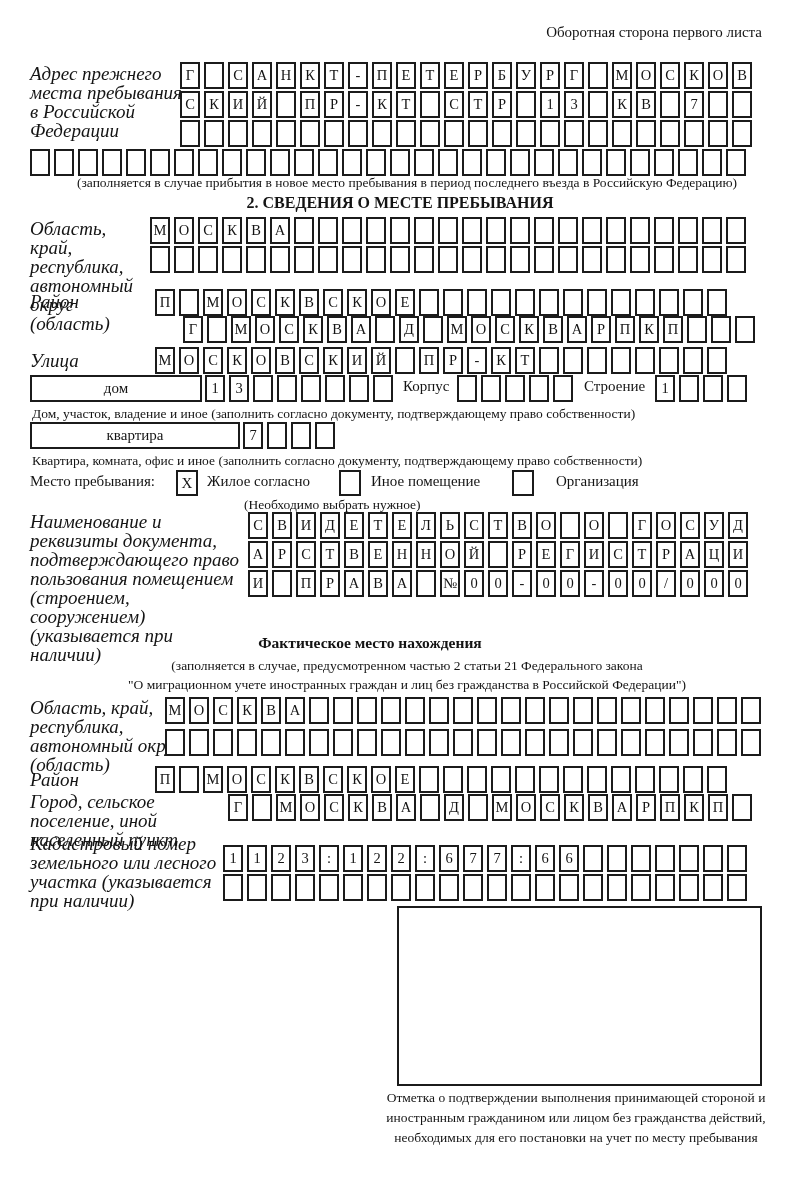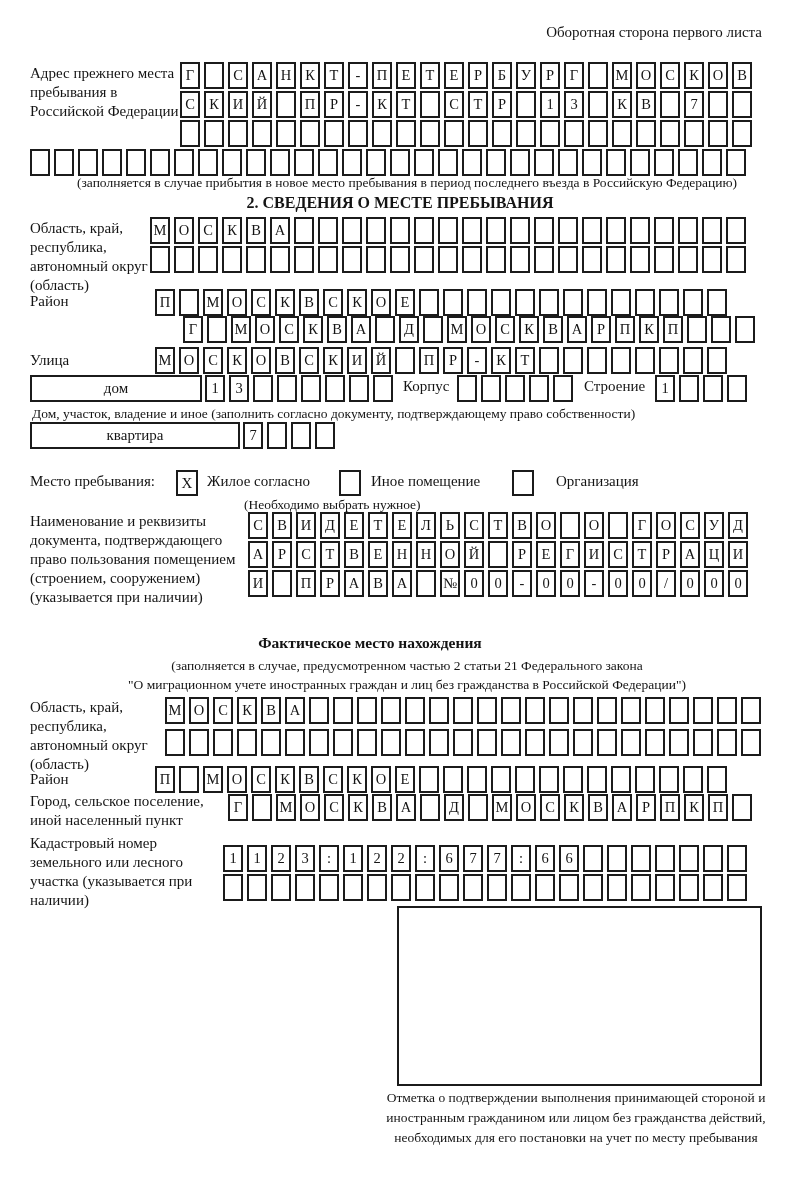--- a/index.html
+++ b/index.html
@@ -1,19 +1,19 @@
 <!DOCTYPE html>
 <html><head>
 <meta charset="utf-8">
 <style>
   html,body{margin:0;padding:0;background:#fff;}
   .page{position:relative;width:800px;height:1180px;background:#ffffff;overflow:hidden;
         font-family:"Liberation Serif","DejaVu Serif",serif;color:#141414;}
   .hdr{position:absolute;top:24px;left:0;width:762px;text-align:right;font-size:15px;}
-  .lbl{position:absolute;font-size:15px;line-height:19px;}
+  .lbl{position:absolute;font-size:19px;line-height:19px;font-style:italic;}
   .cap{position:absolute;font-size:13.5px;line-height:18px;}
   .center{left:0;width:800px;text-align:center;margin-left:7px;}
   .h2{position:absolute;left:0;width:800px;text-align:center;font-weight:bold;font-size:16px;}
   .h3{position:absolute;left:0;width:740px;text-align:center;font-weight:bold;font-size:15.5px;}
   .boxrow{position:absolute;display:flex;}
   .cell{flex:none;width:20px;height:27px;box-sizing:border-box;border:2px solid #1b1b1b;
         margin-right:4px;text-align:center;font-size:14.5px;line-height:22px;background:#fff;}
   .widebox{position:absolute;box-sizing:border-box;height:27px;border:2px solid #1b1b1b;
         text-align:center;font-size:15px;line-height:22px;background:#fff;}
   .inl{position:absolute;font-size:15px;}
@@ -310,20 +310,21 @@
     </div>
   <div class="cap" style="left:32px;top:405px">Дом, участок, владение и иное (заполнить согласно документу, подтверждающему право собственности)</div>
 
   <div class="widebox" style="left:30px;top:422px;width:210px">квартира</div>
   <div class="boxrow" style="left:243px;top:422px">
       <span class="cell">7</span>
       <span class="cell"></span>
       <span class="cell"></span>
       <span class="cell"></span>
     </div>
+  <div class="cap" style="left:32px;top:452px">Квартира, комната, офис и иное (заполнить согласно документу, подтверждающему право собственности)</div>
 
   <div class="inl" style="left:30px;top:473px">Место пребывания:</div>
   <span class="cb" style="left:176px;top:470px">X</span>
   <div class="inl" style="left:207px;top:473px">Жилое согласно</div>
   <span class="cb" style="left:339px;top:470px"></span>
   <div class="inl" style="left:371px;top:473px">Иное помещение</div>
   <span class="cb" style="left:512px;top:470px"></span>
   <div class="inl" style="left:556px;top:473px">Организация</div>
   <div class="cap" style="left:244px;top:496px">(Необходимо выбрать нужное)</div>
 

